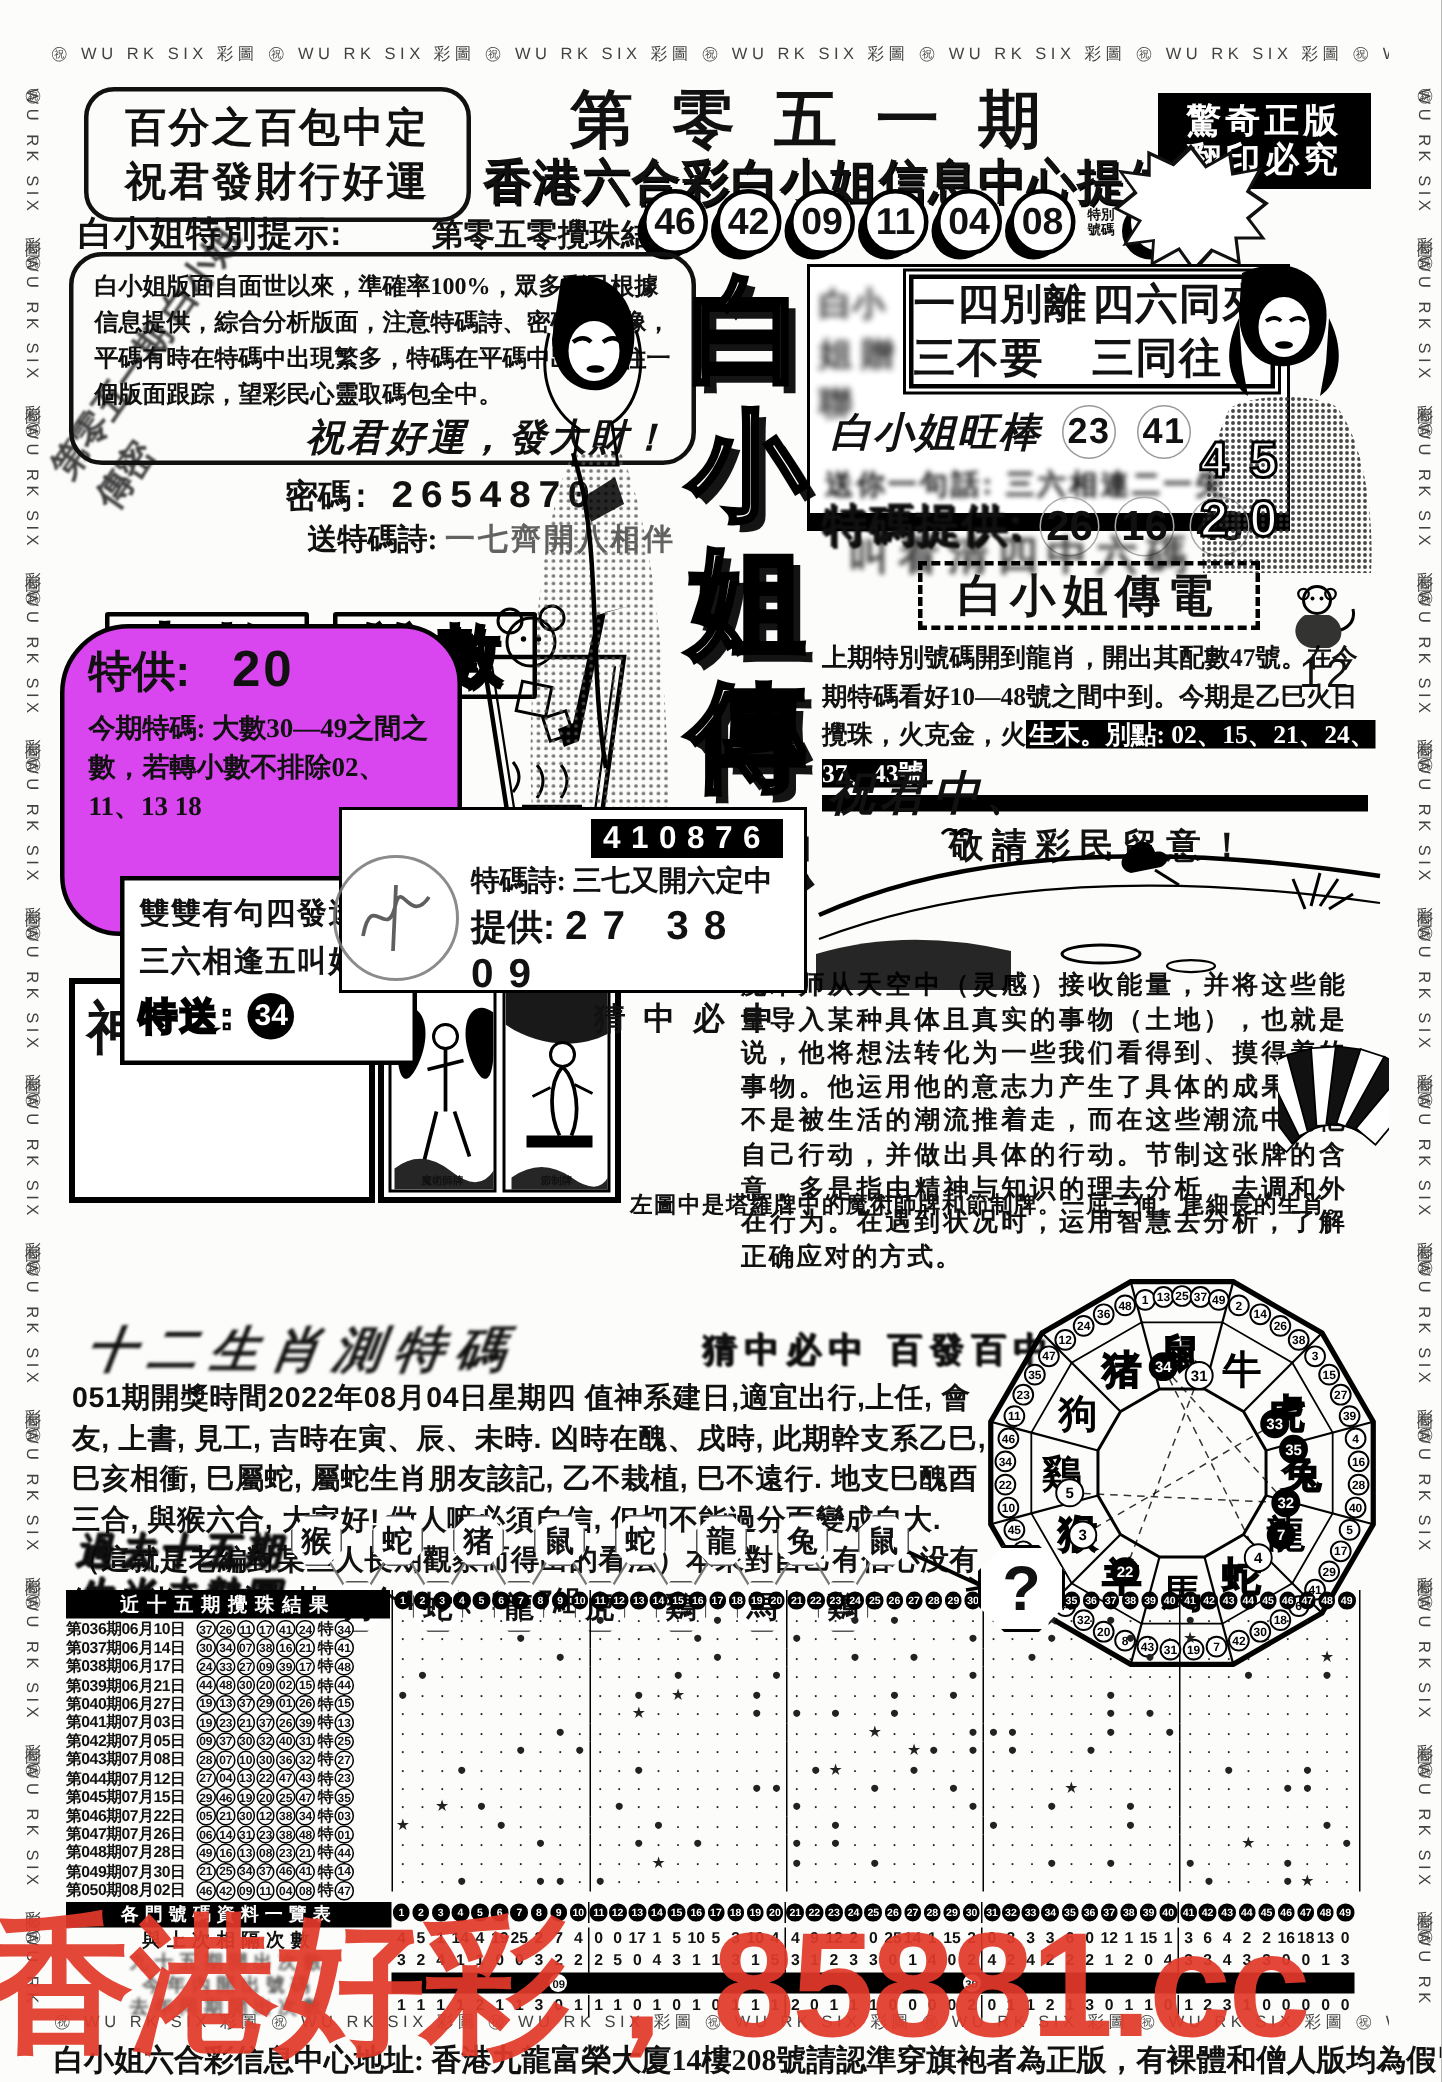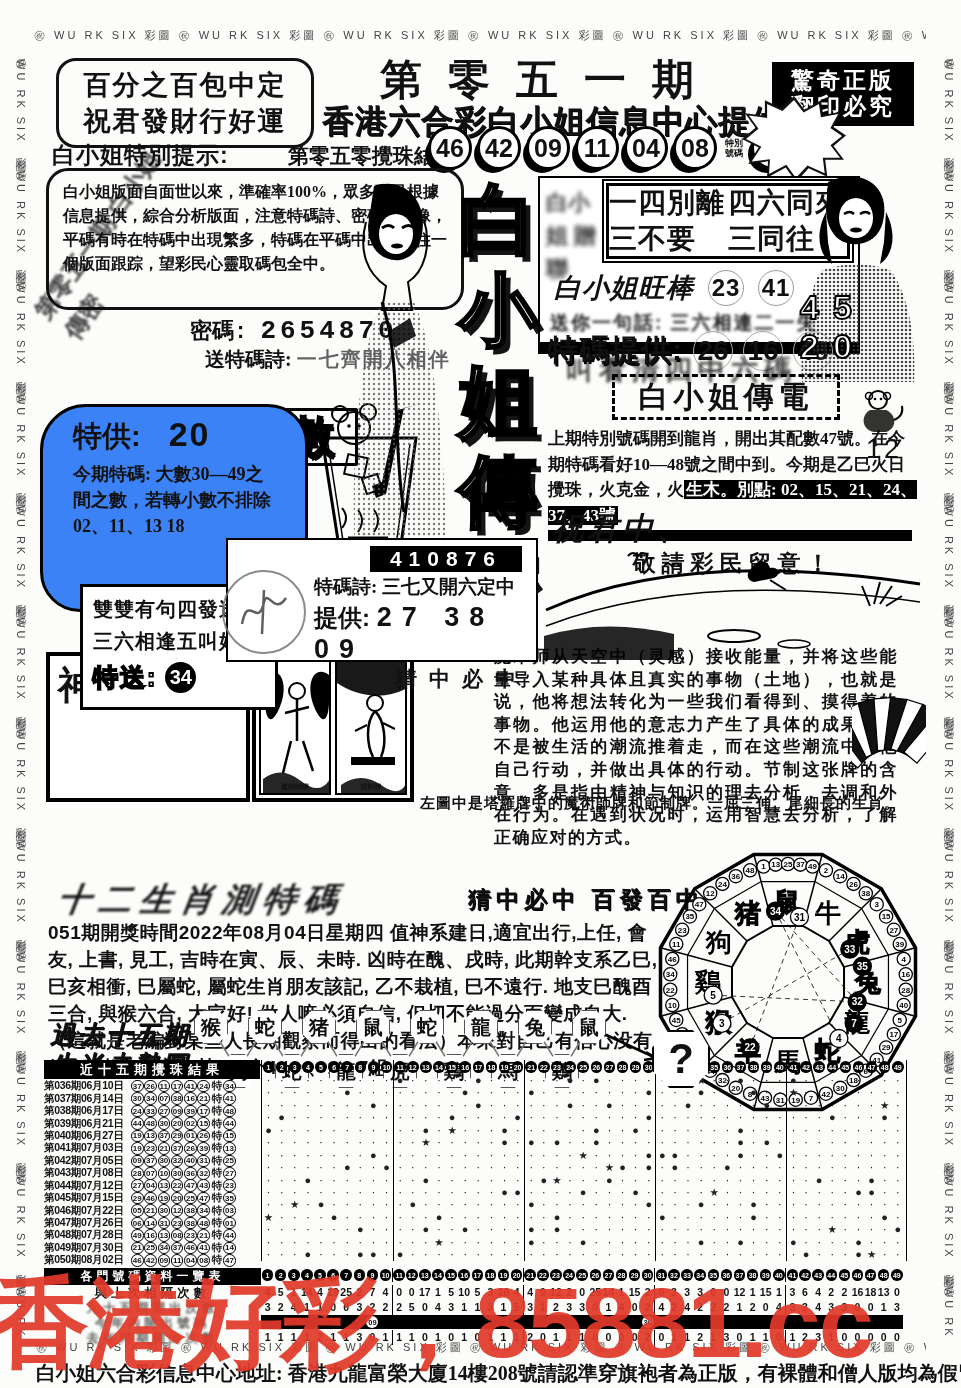--- a/index.html
+++ b/index.html
@@ -43,37 +43,37 @@
   .poem-line{left:205px;top:346px;font-size:20px;}
   .poem-line b{opacity:.65;filter:blur(.5px);letter-spacing:2px;}
   .tg-line{left:180px;top:374px;font-size:24px;}
   .tg-line b{letter-spacing:16px;font-size:26px;}
   .diag{left:26px;top:306px;width:200px;transform:rotate(-55deg);transform-origin:left top;
     font-family:"Liberation Serif",serif;font-weight:bold;font-size:24px;filter:blur(.8px);opacity:.8;line-height:1.5;}
   
   .bigbox{border:3px solid #000;border-radius:2px;display:flex;align-items:center;justify-content:center;
     font-weight:bold;font-size:44px;letter-spacing:6px;color:#fff;
     -webkit-text-stroke:2.5px #000;text-shadow:2px 2px 0 #000;margin-top:28px;}
-  .cloud{left:40px;top:404px;width:268px;height:208px;background:#3b82f6;border:3.5px solid #000;
-    border-radius:46px 40px 48px 40px;padding:8px 30px;z-index:2;}
+  .cloud{left:40px;top:416px;width:268px;height:208px;background:#d946ef;border:3.5px solid #000;
+    border-radius:46px 40px 48px 40px;padding:8px 16px;z-index:2;}
   .cloud .tg{font-size:29px;font-weight:bold;}
   .cloud .tg b{font-size:34px;margin-left:28px;letter-spacing:2px;}
   .cloud .lines{font-family:"Liberation Serif",serif;font-size:18px;font-weight:bold;line-height:1.45;margin-top:4px;}
   .mouse-label{font-family:"Liberation Serif",serif;font-weight:bold;font-size:20px;filter:blur(.4px);}
   .poem-title{left:86px;top:556px;font-size:24px;font-weight:bold;letter-spacing:2px;text-shadow:1px 0 0 #000;}
   .poem-box{left:80px;top:584px;width:198px;height:126px;border:3px solid #000;padding:6px 10px;background:#fff;z-index:2;}
   .poem-box .pl{font-family:"Liberation Serif",serif;font-size:20px;font-weight:bold;line-height:1.6;letter-spacing:1px;}
   .send-row{display:flex;align-items:center;margin-top:4px;}
   .send-lab{font-size:25px;font-weight:bold;color:#fff;-webkit-text-stroke:1.8px #000;letter-spacing:2px;text-align:right;}
   .send-num{width:31px;height:31px;border-radius:50%;background:#000;color:#fff;display:flex;align-items:center;
     justify-content:center;font-size:20px;font-weight:bold;margin-left:8px;}
   .secret-box{left:226px;top:538px;width:312px;height:124px;border:2.5px solid #000;background:#fff;z-index:3;
     padding:4px 8px 4px 86px;}
   .secret-code{position:absolute;right:14px;top:6px;background:#000;color:#fff;font-weight:bold;font-size:21px;
-    letter-spacing:7px;padding:1px 20px;}
+    letter-spacing:7px;padding:1px 8px;}
   .secret-poem{margin-top:30px;font-family:"Liberation Serif",serif;font-size:19px;font-weight:bold;}
   .secret-prov{font-size:24px;font-weight:bold;margin-top:2px;}
   .secret-prov b{font-size:27px;letter-spacing:10px;}
   .secret-slogan{font-family:Liberation Sans, sans-serif;font-size:21px;font-weight:bold;letter-spacing:12px;text-align:right;}
   .stamp{position:absolute;left:-6px;top:30px;width:84px;height:84px;border:2px solid #777;border-radius:50%;opacity:.85;}
   
   .tarot-box{left:46px;top:652px;width:204px;height:150px;border:4px solid #000;background:#fff;padding:4px 8px;}
   .tarot-title{font-size:38px;font-weight:bold;letter-spacing:1px;white-space:nowrap;}
   .tarot-cards{left:252px;top:652px;width:162px;height:150px;border:4px solid #000;background:#fff;
     display:flex;gap:4px;padding:3px;}
@@ -206,20 +206,21 @@
       <div class="ball" data-name="lottery-ball">08</div>
       <div class="sp-label" data-name="special-number-label">特別號碼</div>
       <div class="ball" data-name="special-lottery-ball">47</div>
     </div>
   <div class="abs starburst" data-name="starburst-decoration">
       <i></i>
     </div>
 
   <div class="abs intro-box" data-name="intro-box">
     <span data-name="intro-text">白小姐版面自面世以來，準確率100%，眾多彩民根據信息提供，綜合分析版面，注意特碼詩、密碼及圖像，平碼有時在特碼中出現繁多，特碼在平碼中出現抓住一個版面跟踪，望彩民心靈取碼包全中。</span>
+    <span class="intro-wish" data-name="intro-wish">祝君好運，發大財！</span>
   </div>
   <div class="abs kvline pw-line" data-name="password-line">
     <span data-name="password-label">密碼:</span>
     <b data-name="password-value">2654870</b>
   </div>
   <div class="abs kvline poem-line" data-name="poem-line">
     <span data-name="poem-label">送特碼詩:</span>
     <b data-name="poem-value">一七齊開八相伴</b>
   </div>
   <div class="abs diag" data-name="diagonal-issue-text">第零五一期 白小姐傳密</div>

